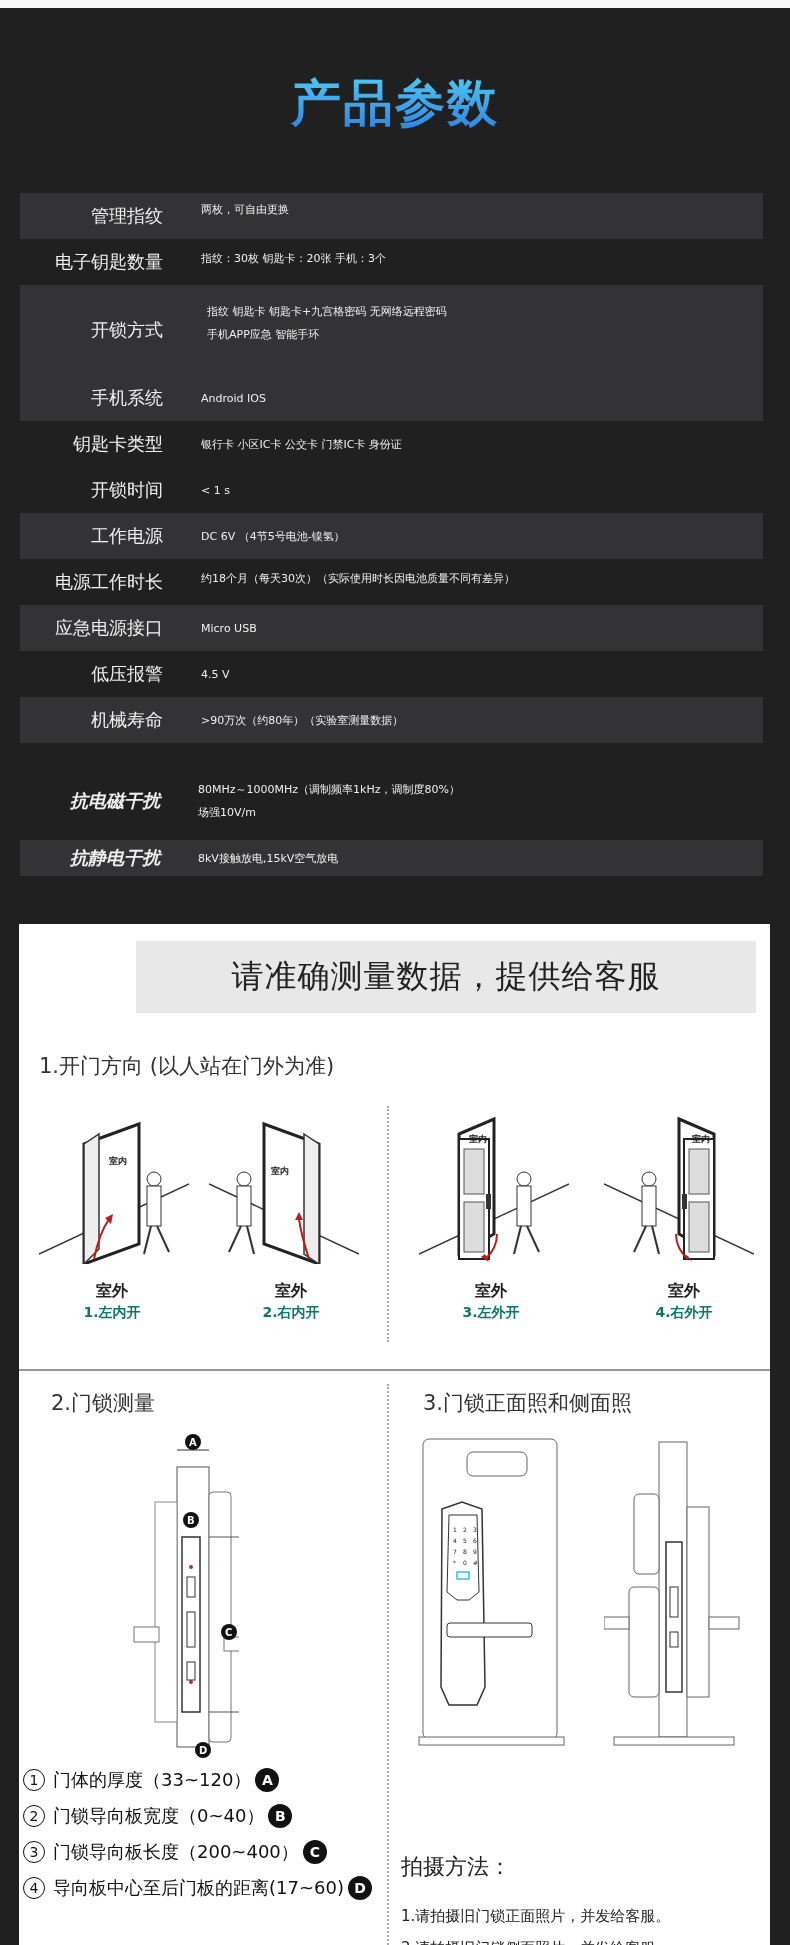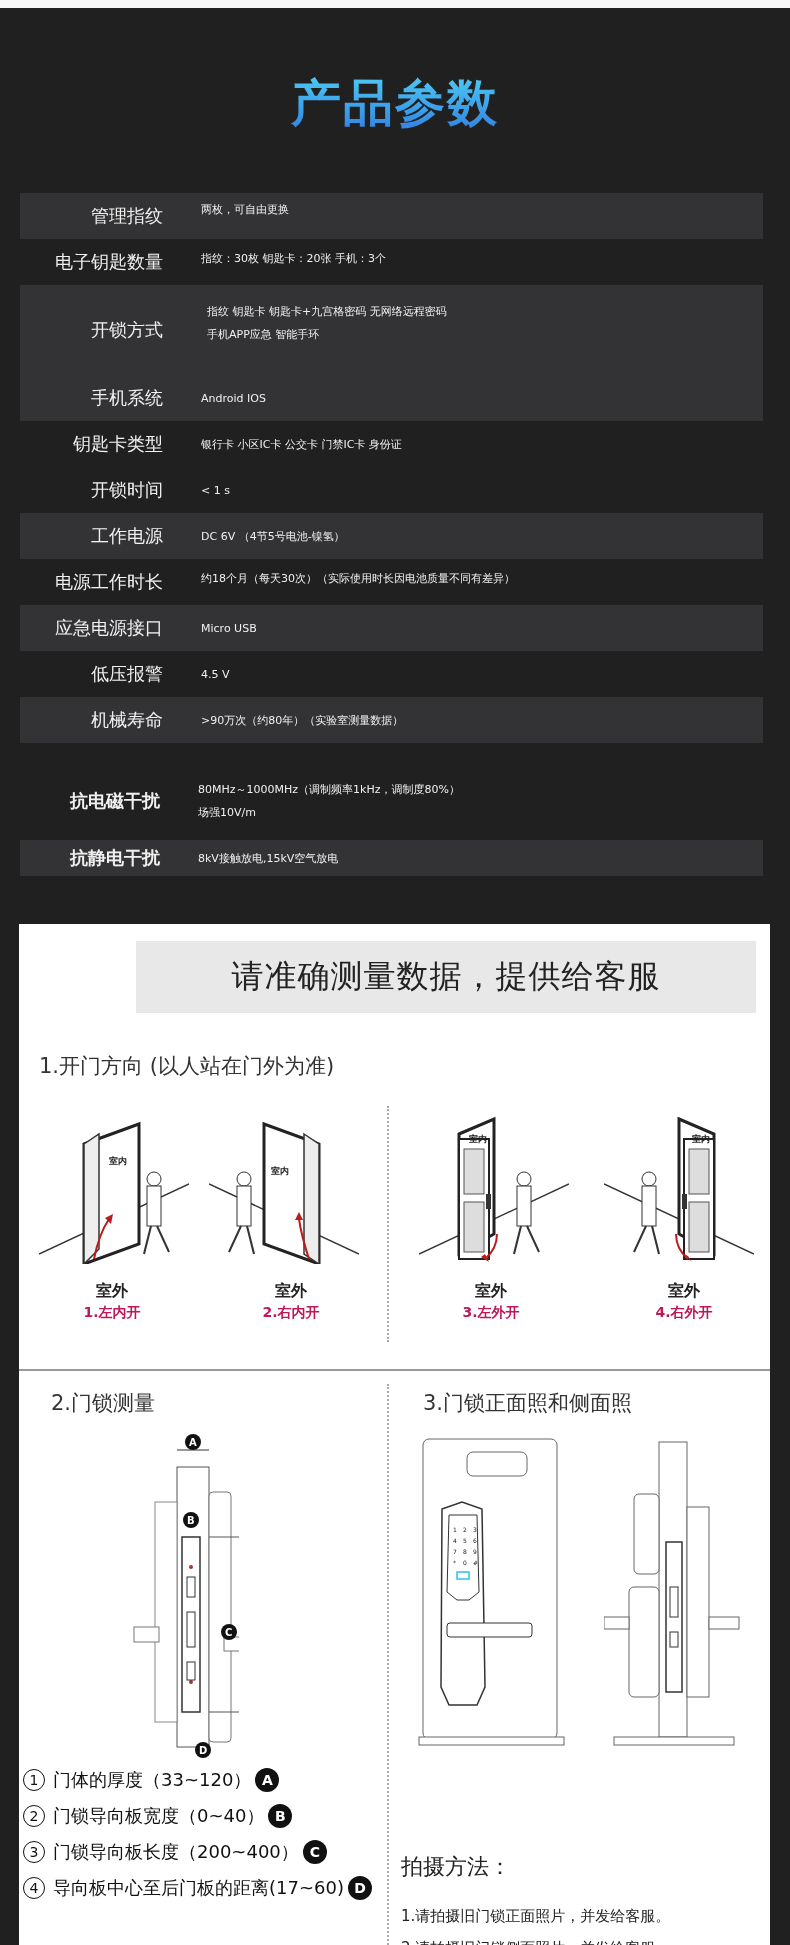--- a/index.html
+++ b/index.html
@@ -10,33 +10,33 @@
     position: absolute; left: 0; top: 70px; width: 790px; text-align: center;
     font-size: 50px; font-weight: bold; letter-spacing: 2px;
     background: linear-gradient(180deg, #4fd0f5 0%, #2f7be0 100%);
     -webkit-background-clip: text; background-clip: text; color: transparent;
   }
   .spec-table { position: absolute; left: 20px; top: 193px; width: 743px; }
   .row { position: relative; width: 743px; display: flex; align-items: center; color: #f0f0f0; }
   .row.light { background: #333335; }
   .row.dark { background: transparent; }
   .row .label { width: 143px; text-align: right; font-size: 18px; padding-right: 0; flex: none; }
-  .row .label.bold { font-weight: bold; }
+  .row .label.bold { font-weight: bold; font-style: italic; }
   .row .value { padding-left: 38px; font-size: 11px; line-height: 23px; white-space: pre-line; }
 
   .panel { position: absolute; left: 19px; top: 924px; width: 751px; height: 1021px; background: #ffffff; }
   .banner { position: absolute; left: 117px; top: 17px; width: 620px; height: 72px; background: #e8e8e8;
             display: flex; align-items: center; justify-content: center; font-size: 32px; color: #222; letter-spacing: 1px; }
   .h1 { position: absolute; left: 20px; top: 128px; font-size: 21px; color: #333; }
   .h1 small { font-size: 21px; }
   .vdots { position: absolute; border-left: 2px dotted #aaa; width: 0; }
   .hrule { position: absolute; left: 0; top: 445px; width: 751px; height: 2px; background: #999; }
   .door-cap { position: absolute; text-align: center; width: 120px; }
   .door-cap .out { font-size: 16px; font-weight: bold; color: #222; }
-  .door-cap .dir { font-size: 14px; font-weight: bold; color: #be185d; margin-top: 2px; }
+  .door-cap .dir { font-size: 14px; font-weight: bold; color: #0f766e; margin-top: 2px; }
   .door-svg { position: absolute; }
   .h2 { position: absolute; font-size: 21px; color: #333; }
   .legend { position: absolute; left: 4px; top: 838px; }
   .legend .li { display: flex; align-items: center; font-size: 18px; color: #111; height: 36px; white-space: nowrap; }
   .legend .num { display: inline-flex; width: 22px; height: 22px; border: 1.5px solid #111; border-radius: 50%;
                  align-items: center; justify-content: center; font-size: 14px; margin-right: 8px; }
   .badge { display: inline-flex; width: 24px; height: 24px; border-radius: 50%; background: #111; color: #fff;
            align-items: center; justify-content: center; font-size: 14px; font-weight: bold; margin-left: 4px; }
   .photo-method { position: absolute; left: 382px; top: 928px; }
   .photo-method .pm-title { font-size: 22px; color: #222; margin-bottom: 18px; }

